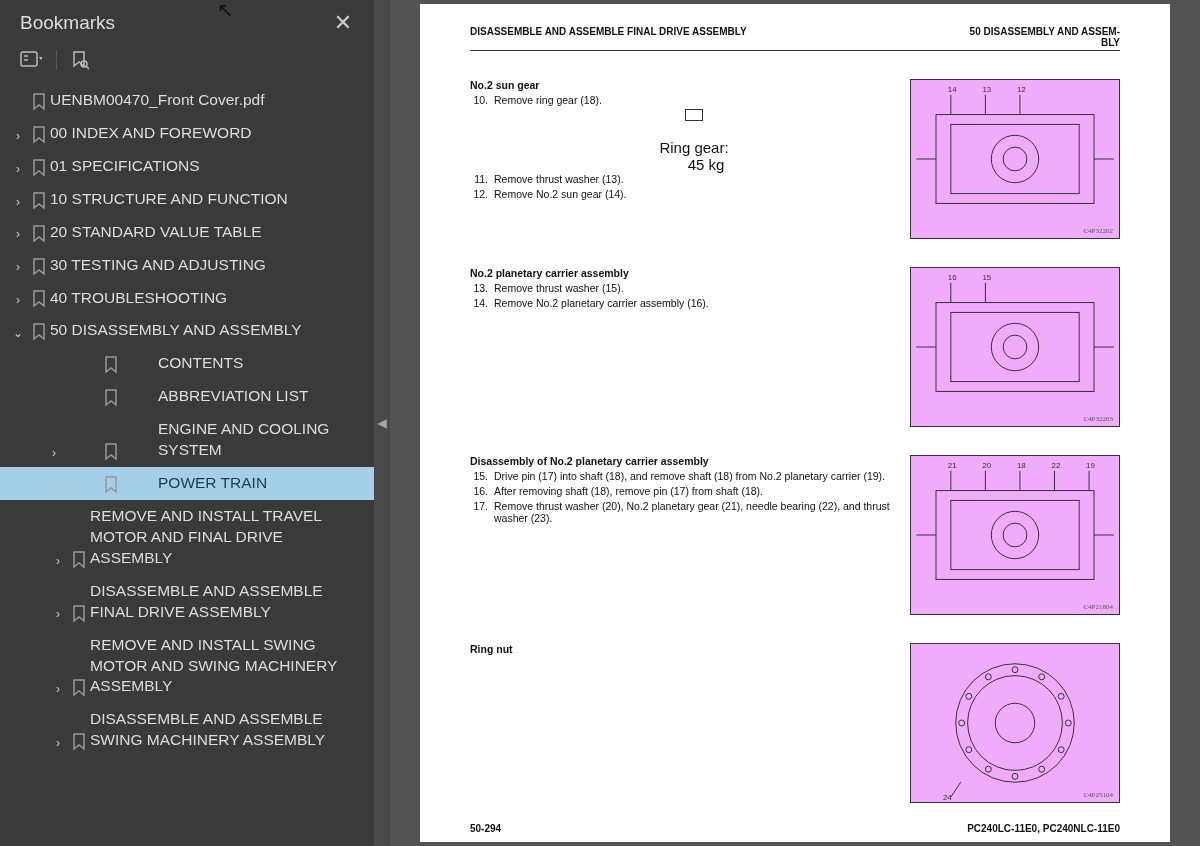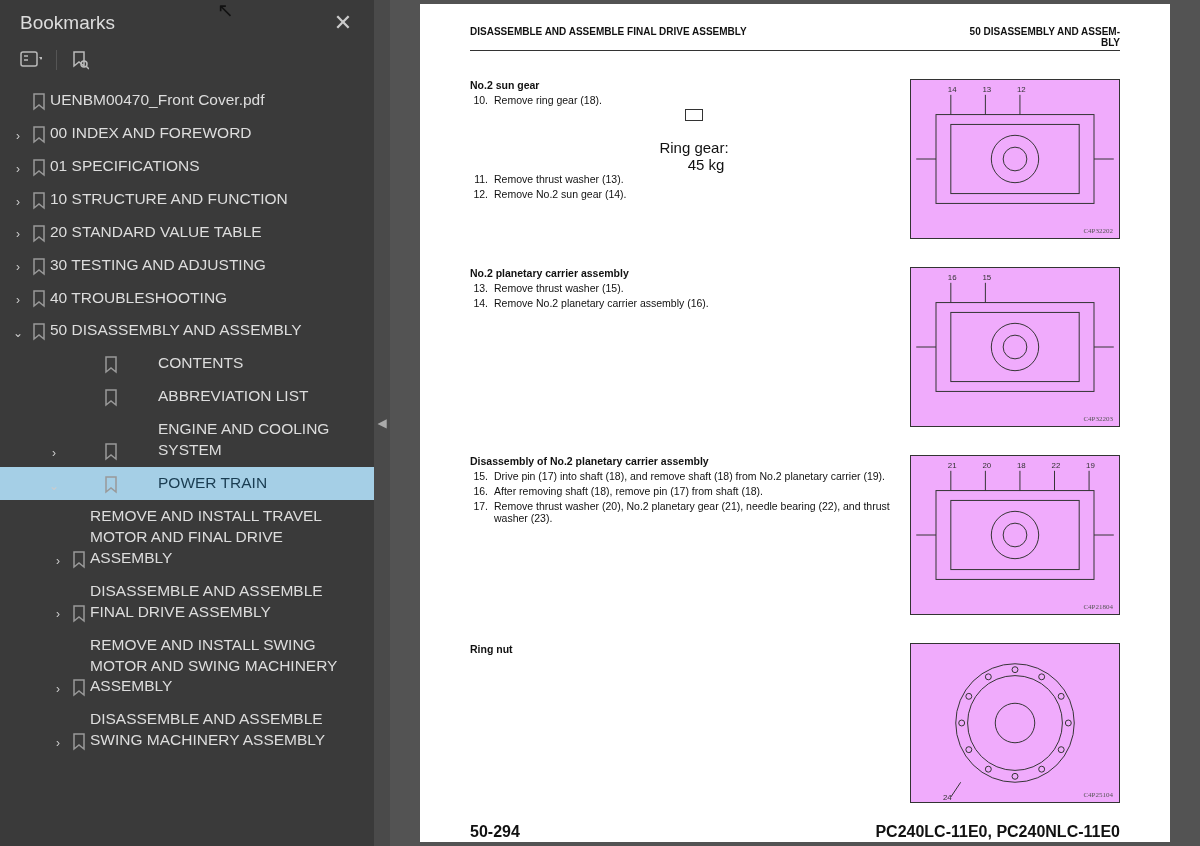--- a/index.html
+++ b/index.html
@@ -160,21 +160,21 @@
     width: 18px; height: 12px; border: 1px solid #333;
     display: inline-block;
   }
   .fig-id {
     position: absolute; bottom: 3px; right: 6px;
     font-size: 7px; font-family: Liberation Serif, serif; color: #555;
   }
   .pg-foot {
     display: flex;
     justify-content: space-between;
-    font-size: 16px;
+    font-size: 10px;
     font-weight: bold;
     margin-top: 20px;
   }
   .fig svg { width: 100%; height: 100%; }
   .fig-line { stroke: #333; stroke-width: 1; fill: none; }
   .fig-lbl { font-size: 8px; fill: #333; }
 </style>
 </head>
 <body>
 

